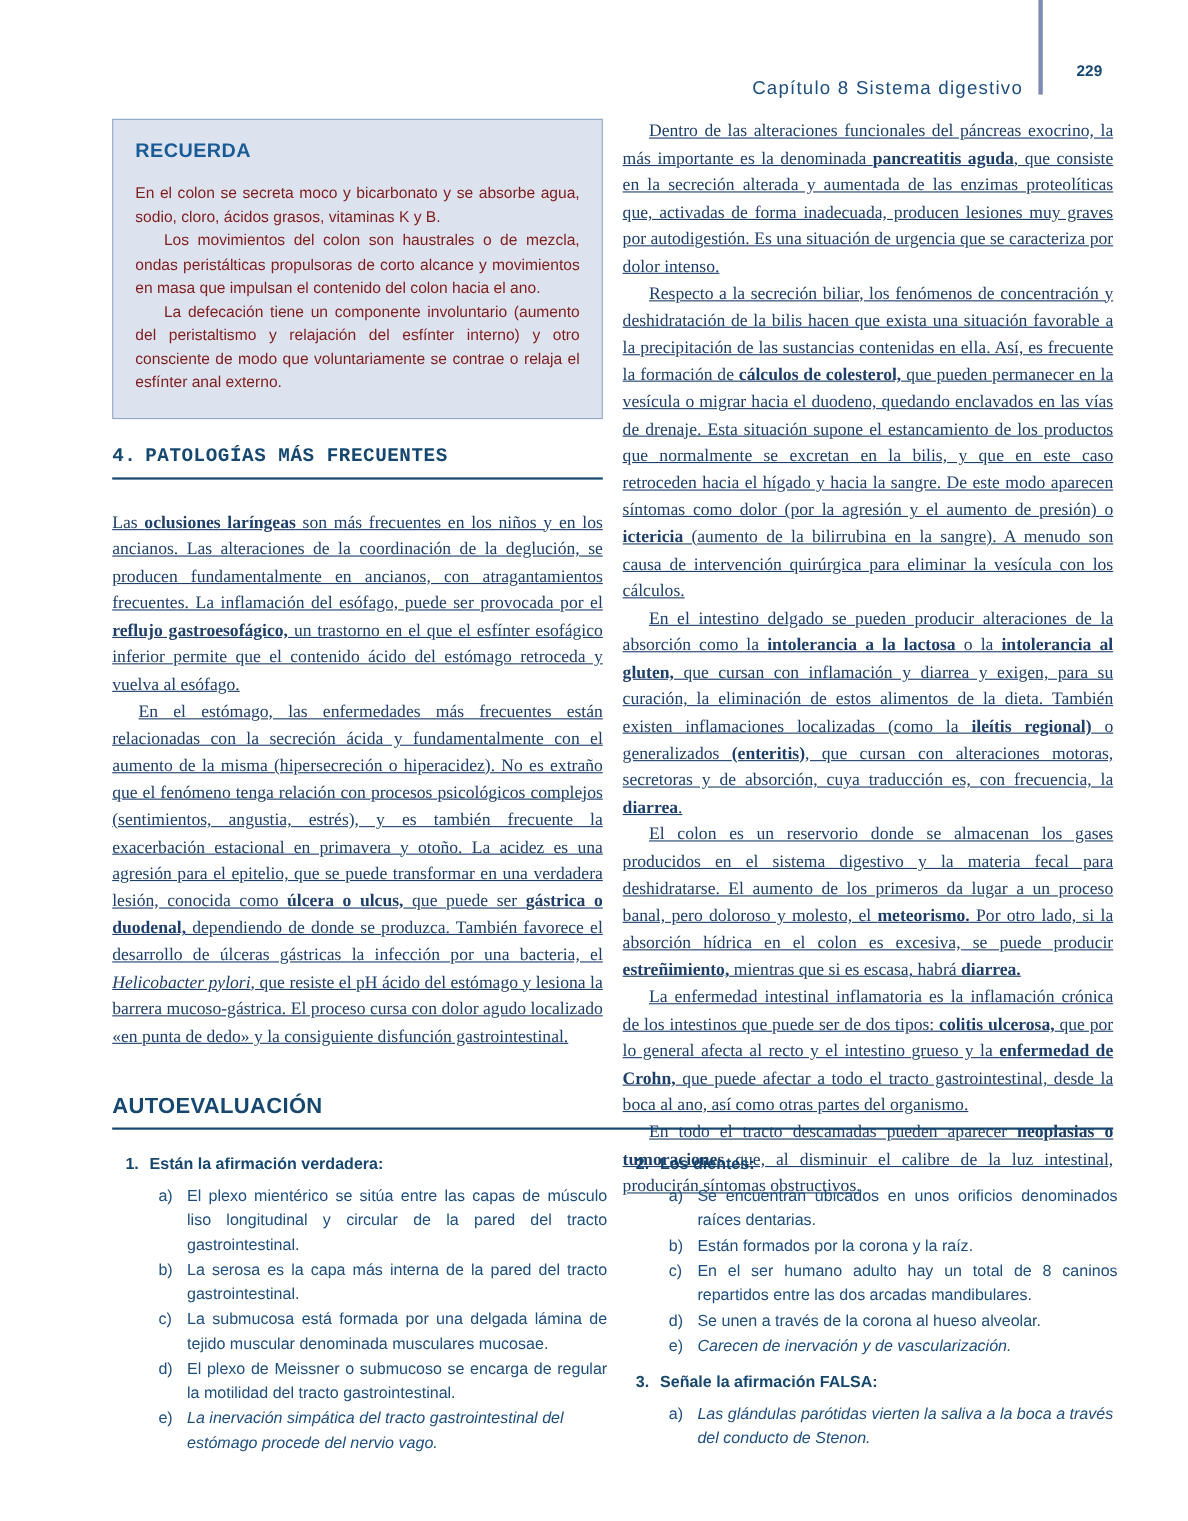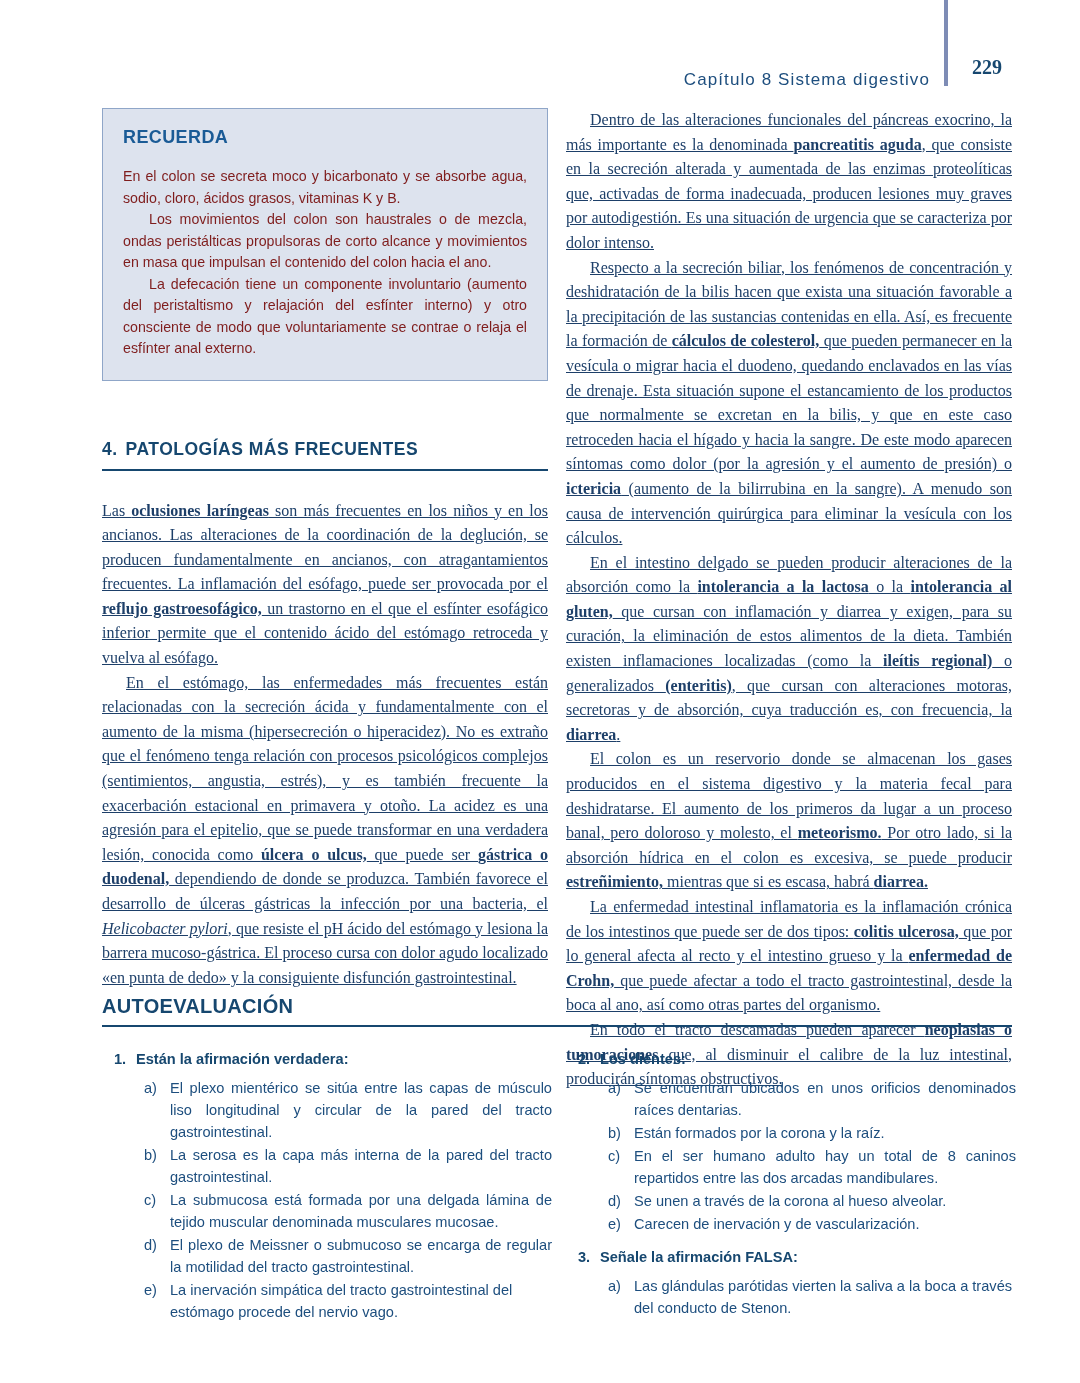--- a/index.html
+++ b/index.html
@@ -40,22 +40,22 @@
     font-size: 17px;
     letter-spacing: 1.1px;
     color: #1d4e7e;
     white-space: nowrap;
     margin-top: 12px;
   }
   .header-pagenum {
     position: absolute;
     right: 78px;
     top: 56px;
-    font-family: Liberation Serif, serif;
-    font-size: 20px;
+    font-family: Liberation Sans, sans-serif;
+    font-size: 14px;
     font-weight: bold;
     color: #16476f;
   }
 
   
   .col-left {
     position: absolute;
     left: 102px;
     top: 108px;
     width: 446px;
@@ -90,22 +90,22 @@
     color: #7f1d1d;
     text-align: justify;
     margin: 0;
   }
   .recuerda-p + .recuerda-p {
     text-indent: 26px;
   }
 
   
   .section-heading {
-    margin-top: 58px;
-    font-family: Liberation Sans, sans-serif;
+    margin-top: 24px;
+    font-family: Liberation Mono, monospace;
     font-weight: bold;
     font-size: 17.5px;
     letter-spacing: 0.5px;
     color: #16476f;
     padding-bottom: 9px;
     border-bottom: 2.2px solid #16476f;
   }
   .section-heading .num {
     margin-right: 8px;
   }
@@ -191,21 +191,21 @@
     margin-bottom: 1px;
   }
   .opt .olab {
     width: 26px;
     flex: none;
   }
   .opt .otxt {
     flex: 1;
     text-align: justify;
   }
-  .opt:last-child .otxt { text-align: left; }
+  .opt:last-child .otxt { text-align: left; font-style: italic; }
 </style>
 </head>
 <body>
 
 <div class="page-header">
   <div class="header-rule"></div>
   <div class="header-title">Capítulo 8   Sistema digestivo</div>
   <div class="header-pagenum">229</div>
 </div>
 

